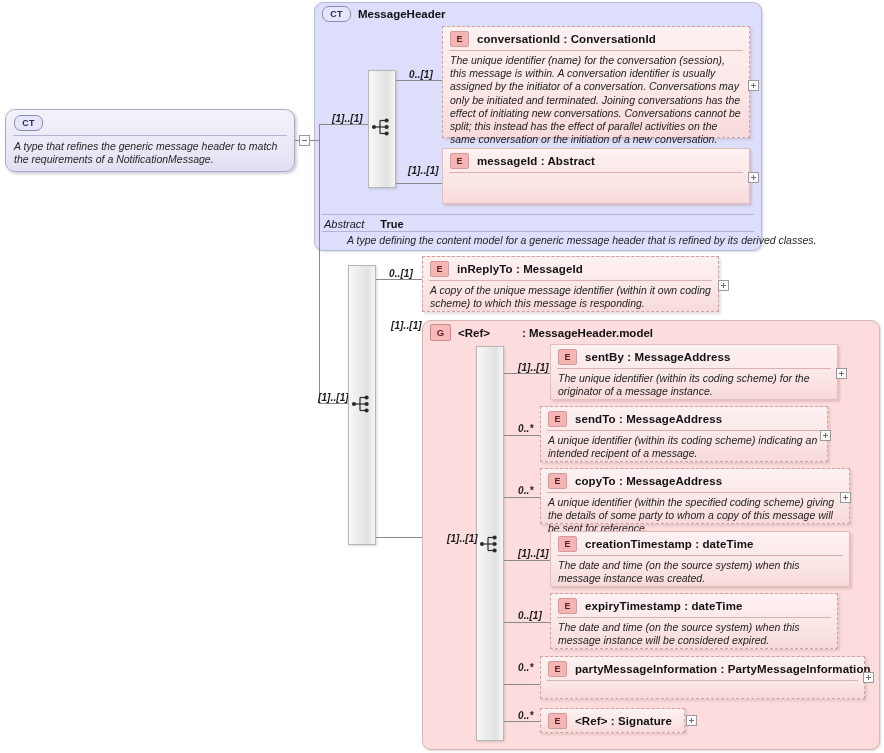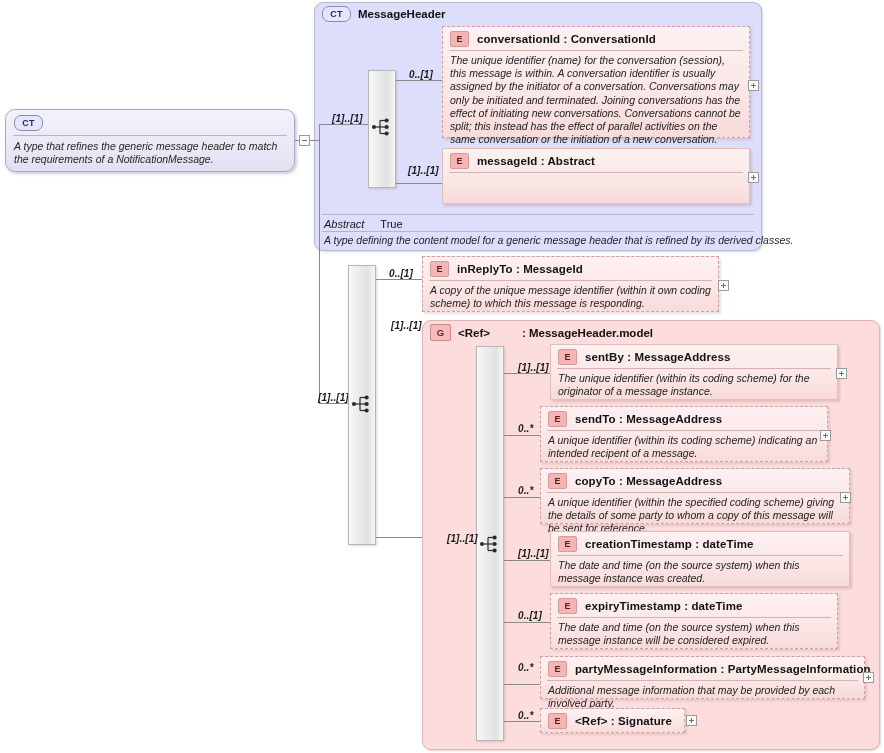--- a/index.html
+++ b/index.html
@@ -189,27 +189,28 @@
   .abs-rule { position: absolute; height: 1px; background: #b4b4d2; }
   .abs-row {
     position: absolute;
     display: flex;
     align-items: baseline;
     gap: 16px;
     font-size: 11px;
     white-space: nowrap;
   }
   .abs-key { font-style: italic; color: #1a1a1a; }
-  .abs-val { font-weight: normal; color: #111; }
+  .abs-val { font-weight: bold; color: #111; }
   .ct-doc {
     position: absolute;
     font-style: italic;
     font-size: 10.5px;
     color: #1f1f1f;
     white-space: nowrap;
+    margin-left: 23px;
   }
 </style>
 </head>
 <body>
 
 <div class="canvas">
 
   <div class="abs ct-box" style="left:314px; top:2px; width:448px; height:249px;"></div>
 
   <div class="cont-title" style="left:322px; top:6px;">
@@ -394,21 +395,20 @@
   </div>
 
   <div class="ln-h" style="left:504px; top:684px; width:36px;"></div>
   <div class="card" style="left:518px; top:662px;">0..*</div>
   <div class="abs elem dashed" style="left:540px; top:656px; width:325px; height:43px;">
     <div class="elem-head">
       <span class="badge-e">E</span>
       <span class="elem-name">partyMessageInformation : PartyMessageInformation</span>
     </div>
     <div class="elem-rule"></div>
-    <div class="elem-doc">Additional message information that may be provided by each involved party.</div>
   </div>
   <div class="tog plus" style="left:863px; top:672px;"></div>
 
   <div class="ln-h" style="left:504px; top:721px; width:36px;"></div>
   <div class="card" style="left:518px; top:710px;">0..*</div>
   <div class="abs elem dashed elem-noDoc" style="left:540px; top:708px; width:145px; height:25px;">
     <div class="elem-head" style="padding-top:4px;">
       <span class="badge-e">E</span>
       <span class="elem-name">&lt;Ref&gt;      : Signature</span>
     </div>

